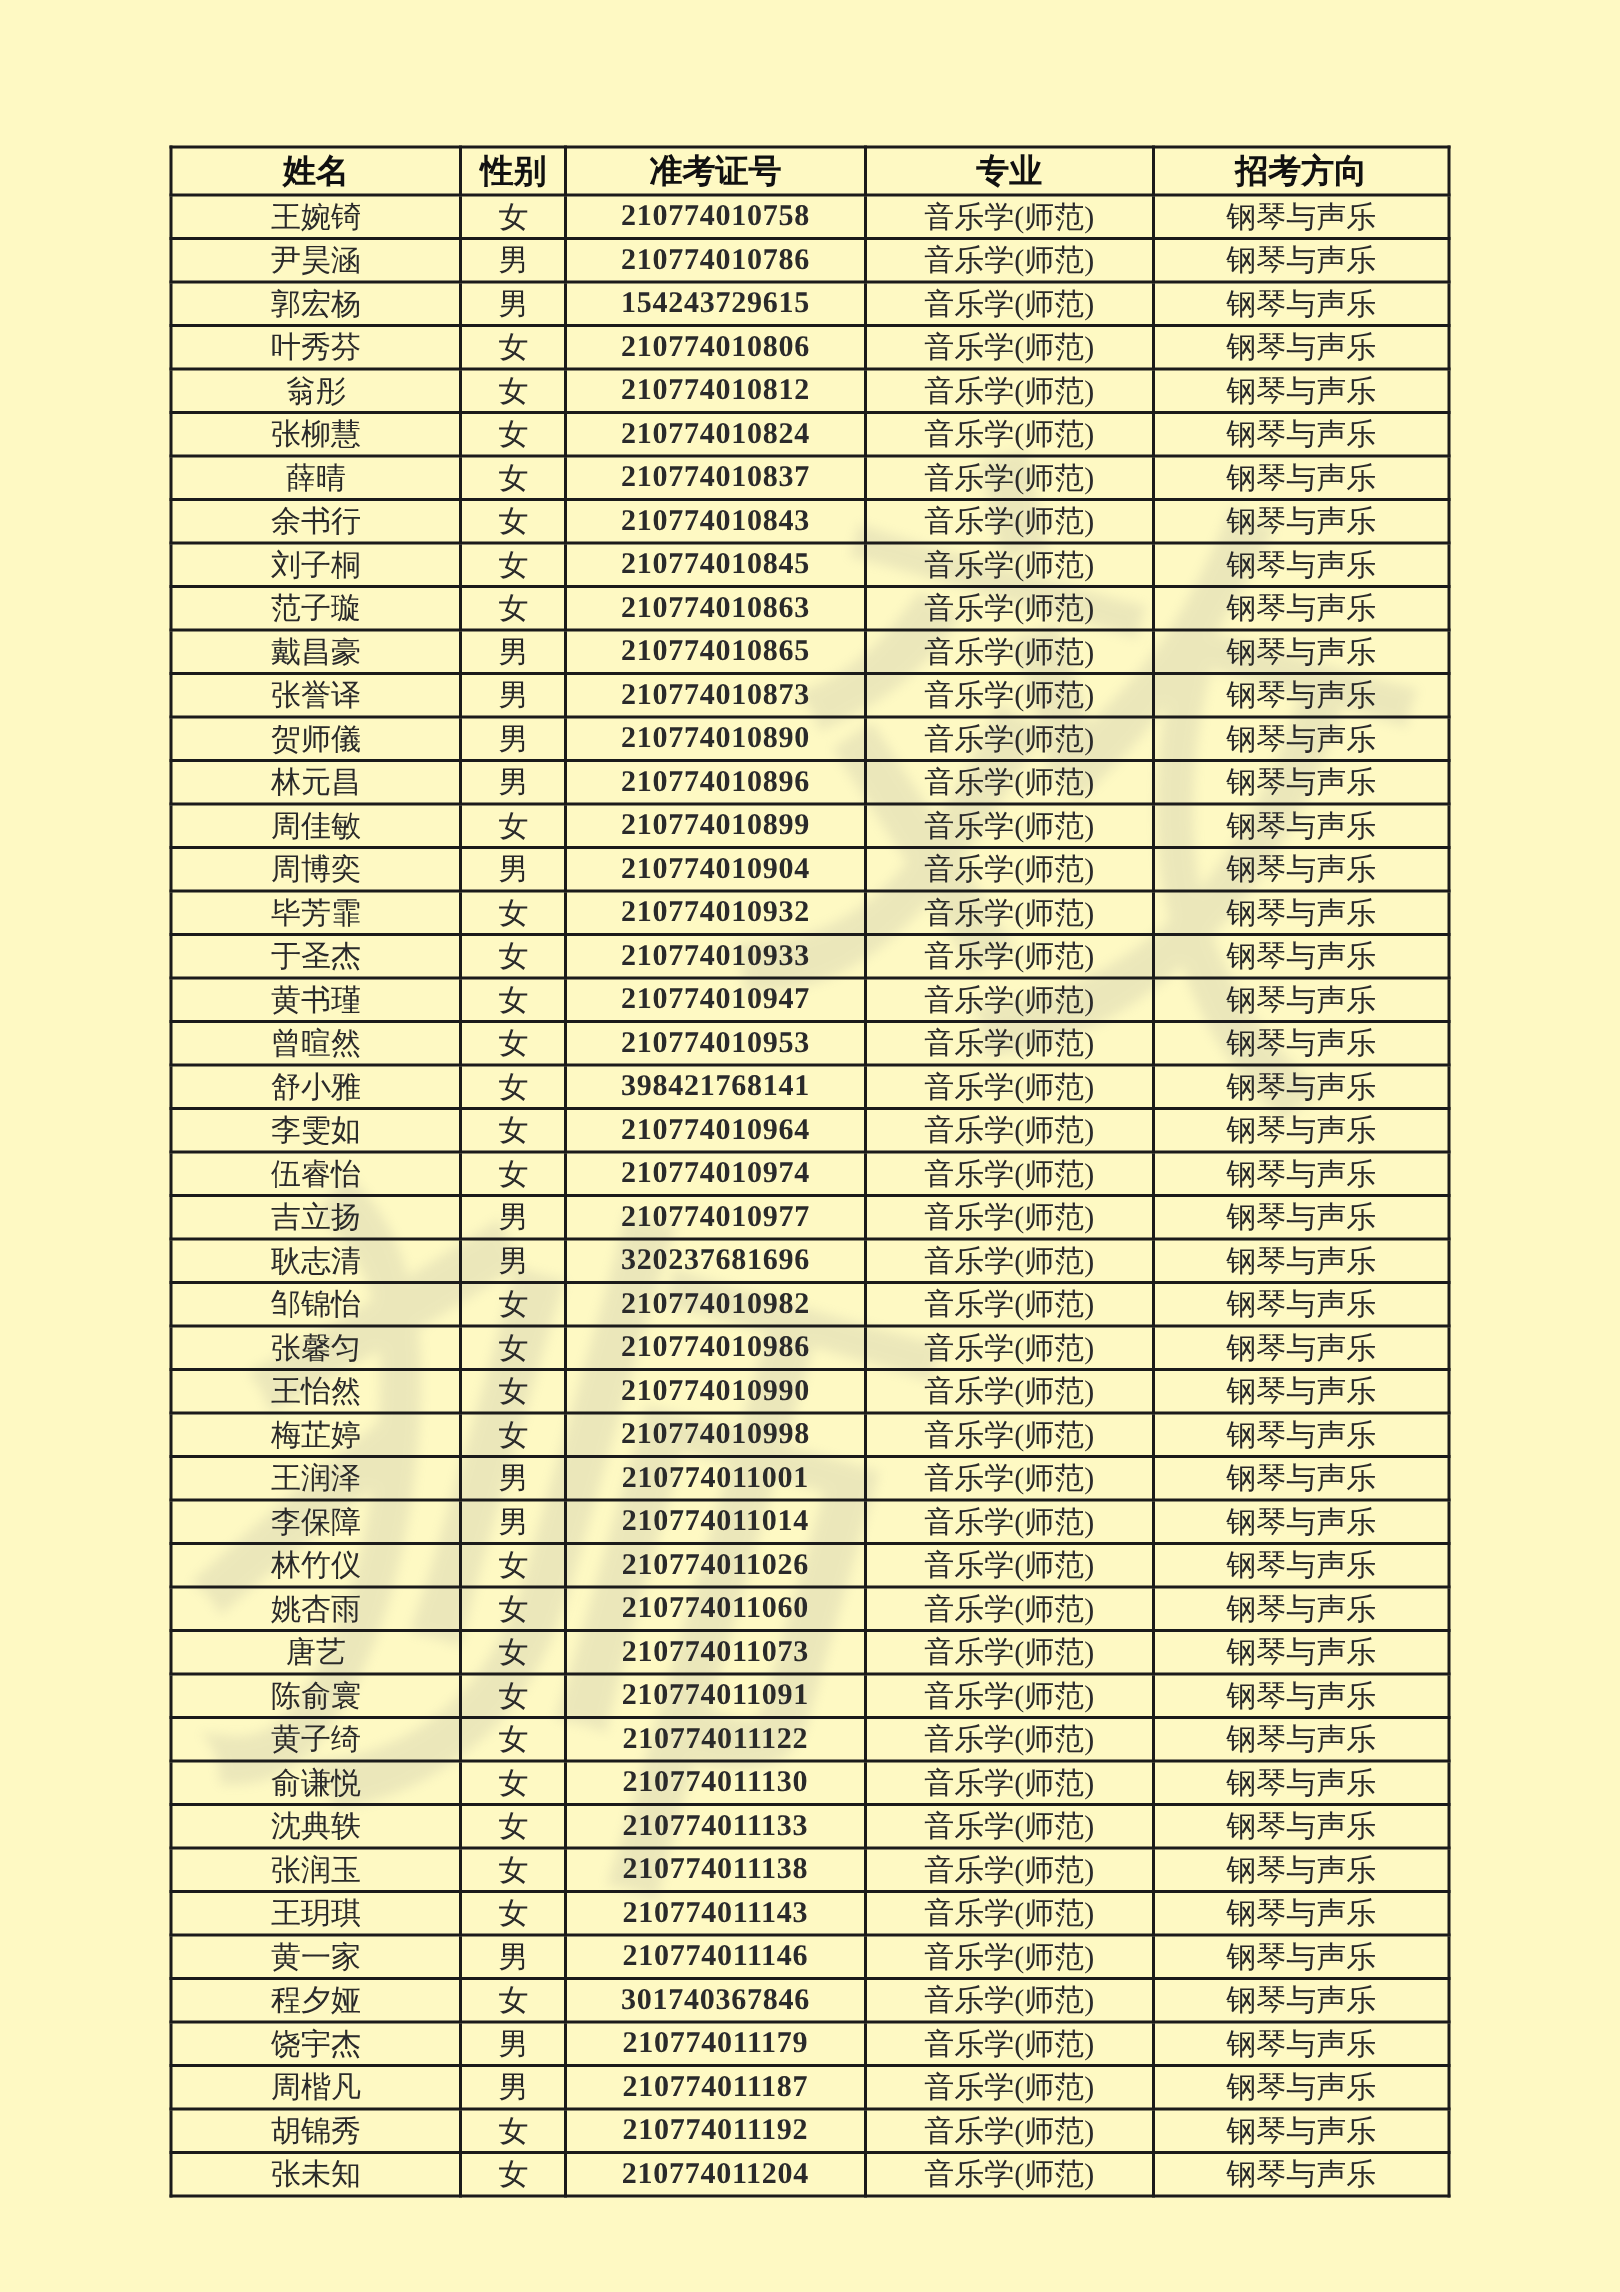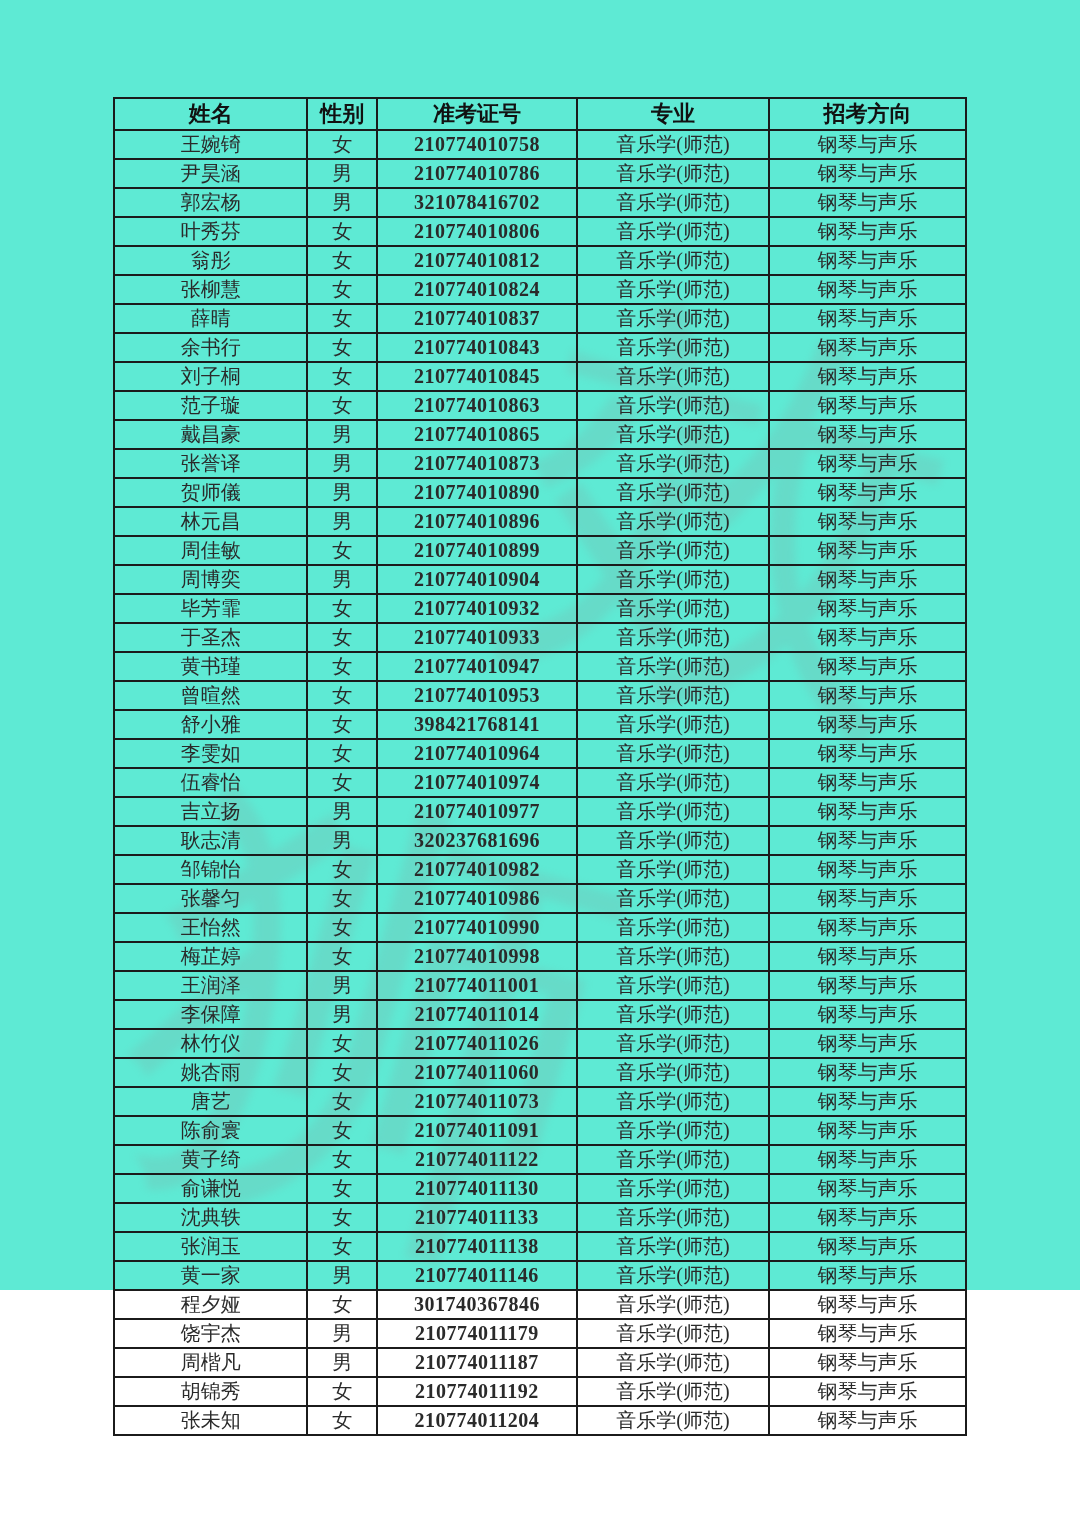--- a/index.html
+++ b/index.html
@@ -1,21 +1,21 @@
 <!DOCTYPE html>
 <html><head>
 <meta charset="utf-8">
 <style>
   html,body{margin:0;padding:0;}
   body{
     width:1080px;height:1528px;background:#ffffff;
     font-family:"Liberation Serif","DejaVu Serif",serif;
     color:#1e1e1e;overflow:hidden;
   }
-  .page{position:relative;width:1080px;height:1290px;background:#5eead4;}
+  .page{position:relative;width:1080px;height:1528px;background:#fef9c3;}
   
   .watermark{position:absolute;inset:0;z-index:0;pointer-events:none;}
   .wm{
     position:absolute;color:#8f8f8f;opacity:0.16;
     filter:blur(4px);transform-origin:center;
     font-family:"Liberation Serif","DejaVu Serif",serif;
     line-height:1;user-select:none;
   }
   .wm-a{left:520px;top:300px;font-size:430px;transform:rotate(16deg);}
   .wm-b{left:140px;top:790px;font-size:470px;transform:rotate(16deg);}
@@ -78,21 +78,21 @@
         <tr>
           <td class="c0">尹昊涵</td>
           <td class="c1">男</td>
           <td class="c2">210774010786</td>
           <td class="c3">音乐学(师范)</td>
           <td class="c4">钢琴与声乐</td>
         </tr>
         <tr>
           <td class="c0">郭宏杨</td>
           <td class="c1">男</td>
-          <td class="c2">321078416702</td>
+          <td class="c2">154243729615</td>
           <td class="c3">音乐学(师范)</td>
           <td class="c4">钢琴与声乐</td>
         </tr>
         <tr>
           <td class="c0">叶秀芬</td>
           <td class="c1">女</td>
           <td class="c2">210774010806</td>
           <td class="c3">音乐学(师范)</td>
           <td class="c4">钢琴与声乐</td>
         </tr>
@@ -331,20 +331,27 @@
           <td class="c0">沈典轶</td>
           <td class="c1">女</td>
           <td class="c2">210774011133</td>
           <td class="c3">音乐学(师范)</td>
           <td class="c4">钢琴与声乐</td>
         </tr>
         <tr>
           <td class="c0">张润玉</td>
           <td class="c1">女</td>
           <td class="c2">210774011138</td>
+          <td class="c3">音乐学(师范)</td>
+          <td class="c4">钢琴与声乐</td>
+        </tr>
+        <tr>
+          <td class="c0">王玥琪</td>
+          <td class="c1">女</td>
+          <td class="c2">210774011143</td>
           <td class="c3">音乐学(师范)</td>
           <td class="c4">钢琴与声乐</td>
         </tr>
         <tr>
           <td class="c0">黄一家</td>
           <td class="c1">男</td>
           <td class="c2">210774011146</td>
           <td class="c3">音乐学(师范)</td>
           <td class="c4">钢琴与声乐</td>
         </tr>

